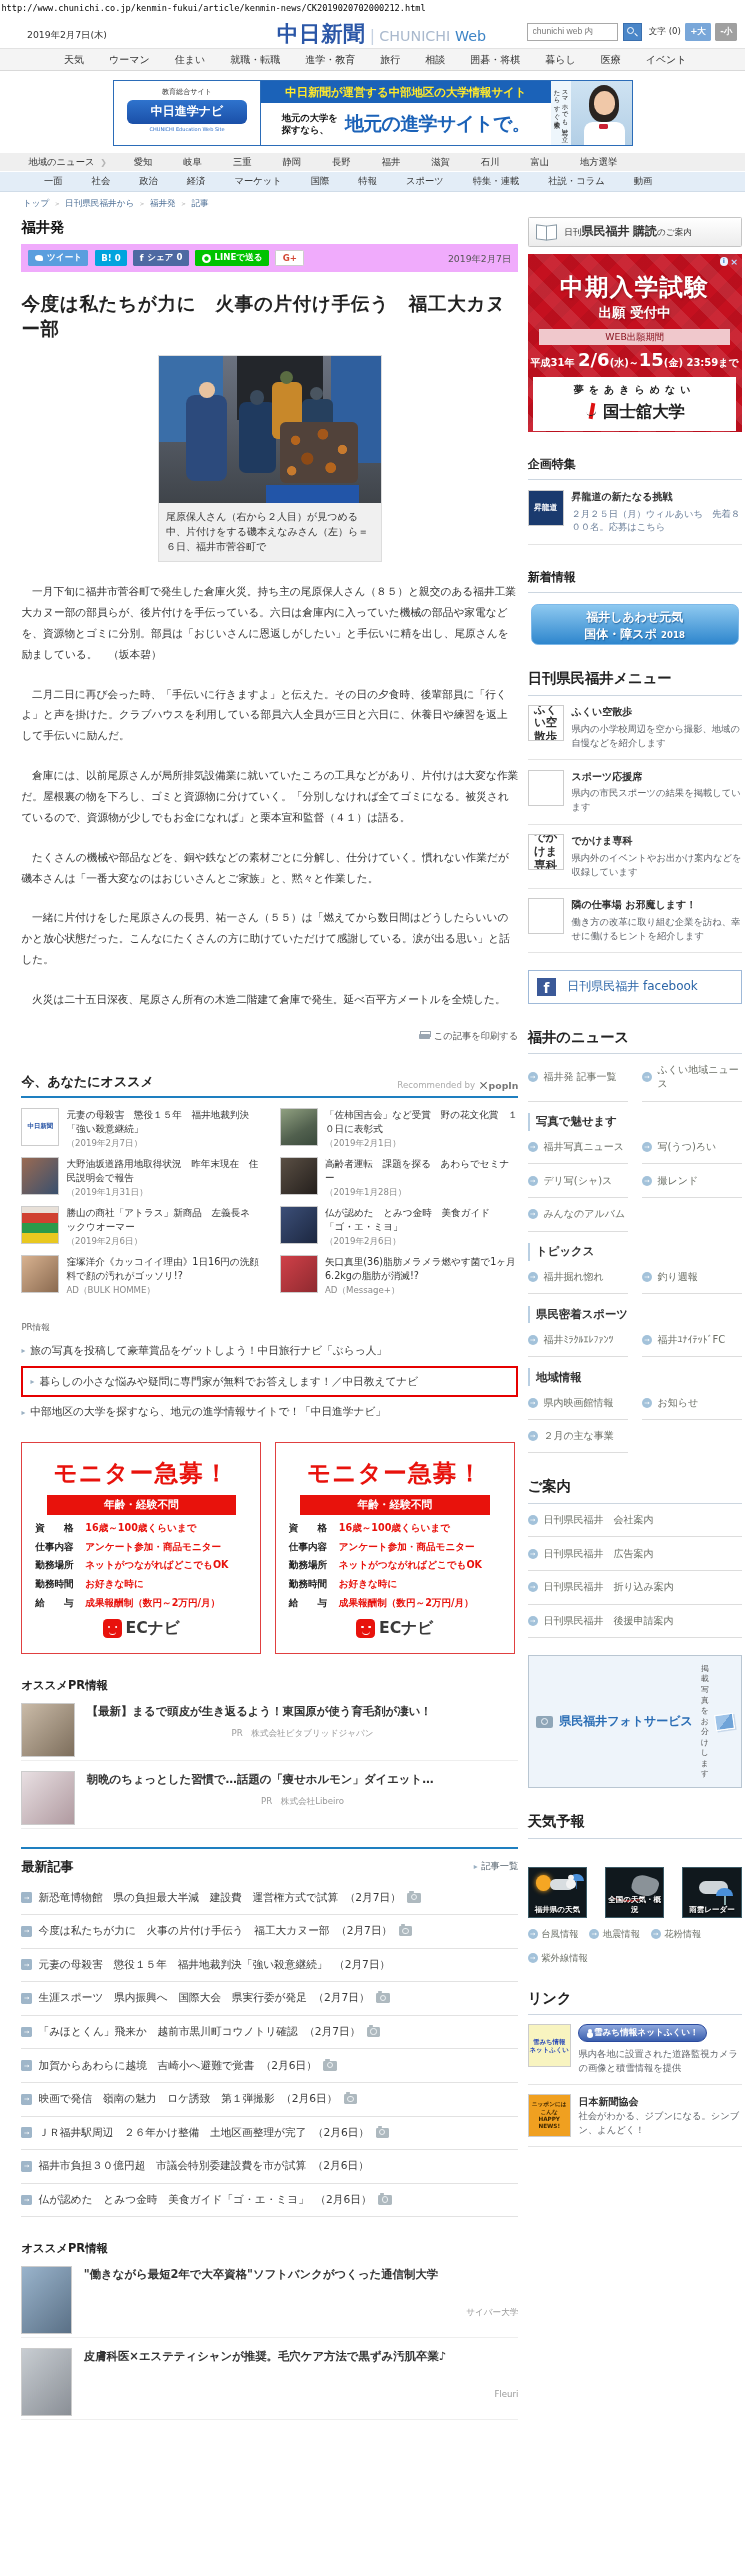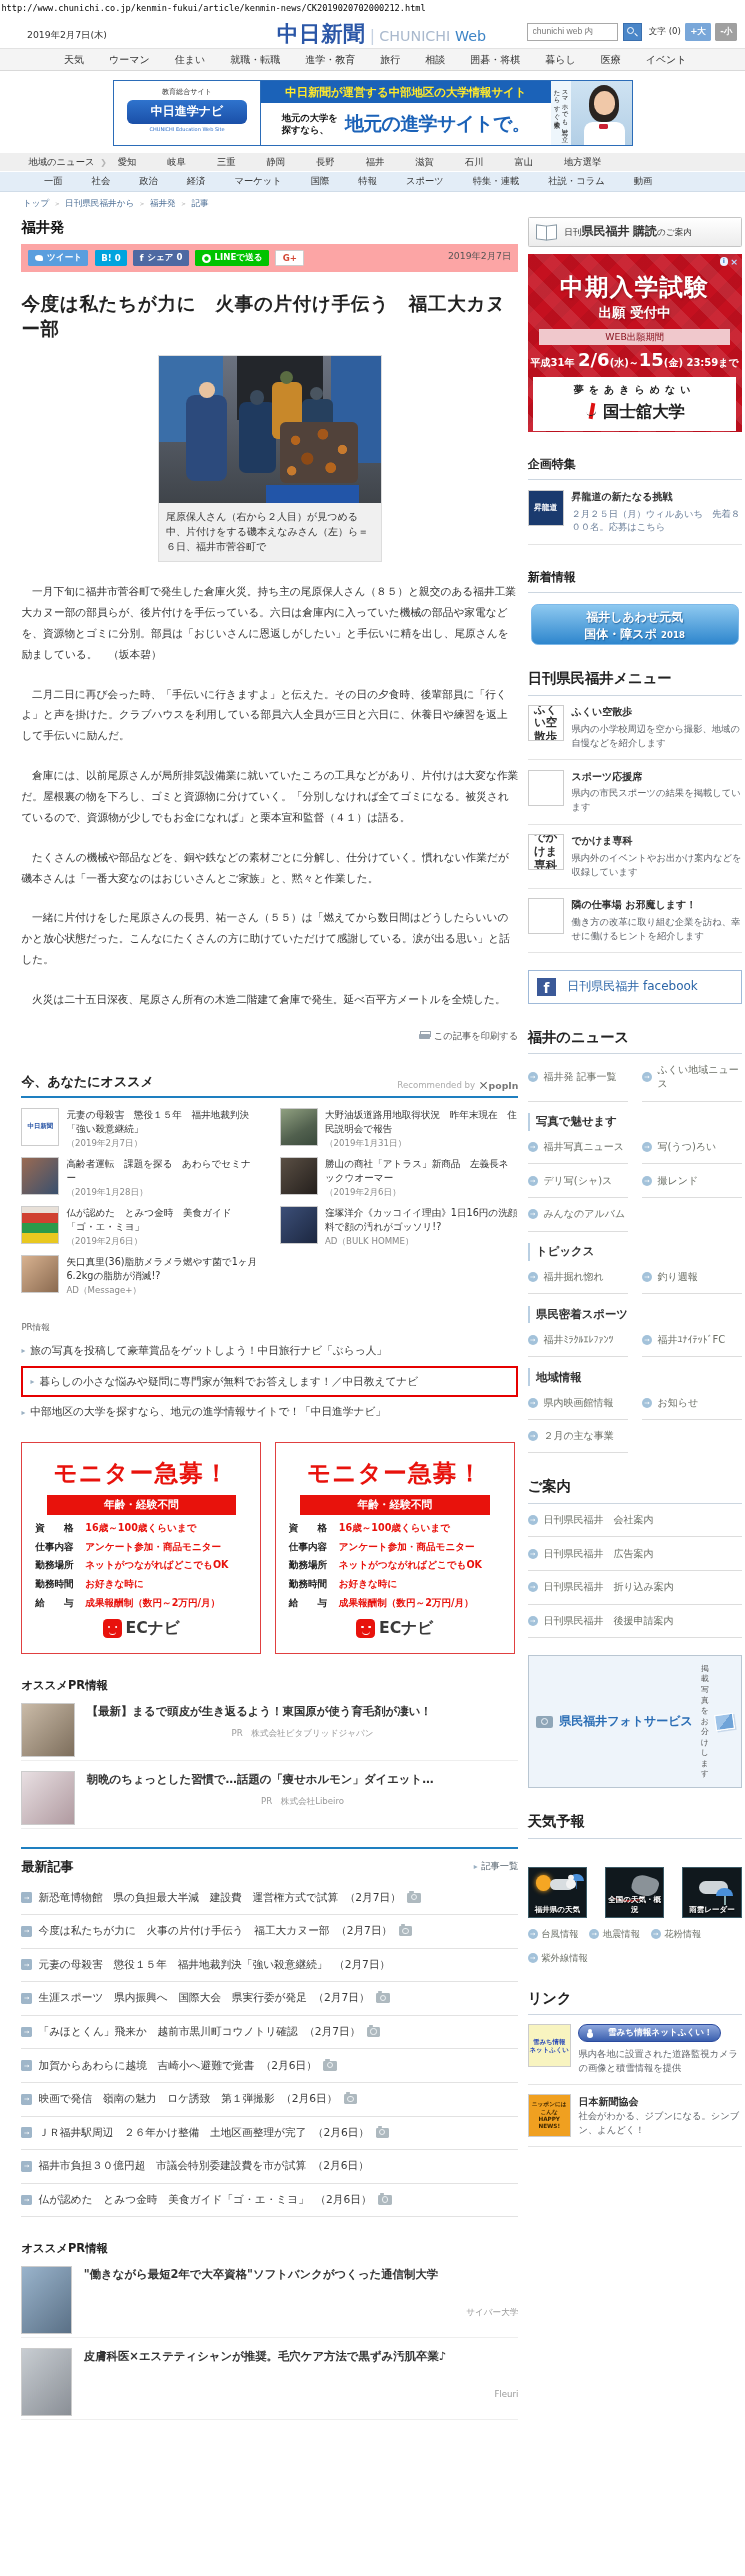--- a/index.html
+++ b/index.html
@@ -42,40 +42,40 @@
   .ab-small { font-size:9.3px; font-weight:bold; color:#111; line-height:1.35; }
   .ab-big { font-size:19px; font-weight:bold; color:#1b62b8; letter-spacing:-0.7px; }
   .ab-vert { writing-mode:vertical-rl; font-size:6.4px; color:#222; background:#eef6fc; padding:4.3px 2.1px; line-height:1.25; }
   .ab-woman { position:relative; width:61px; background:linear-gradient(#cfe3f2,#b3cfe6); overflow:hidden; }
   .bw-hair { position:absolute; right:13px; top:4.3px; width:30px; height:37px; border-radius:50% 50% 42% 42%; background:#2a2420; }
   .bw-head { position:absolute; right:17px; top:10px; width:21.4px; height:24px; border-radius:50% 50% 46% 46%; background:#f0c8a8; }
   .bw-body { position:absolute; right:7.1px; bottom:0; width:41px; height:23px; border-radius:8.6px 8.6px 0 0; background:#fff; }
   .bw-bow { position:absolute; right:24px; bottom:15.7px; width:8.6px; height:5.7px; background:#c23; border-radius:1.4px; }
 
   
-  .region-bar { background:#efefef; display:flex; align-items:center; gap:11px; padding-left:28.5px; height:19px; font-size:9.3px; color:#333; border-bottom:0.7px solid #fff; }
+  .region-bar { background:#efefef; display:flex; align-items:center; gap:27px; padding-left:28.5px; height:19px; font-size:9.3px; color:#333; border-bottom:0.7px solid #fff; }
   .rb-label { display:flex; align-items:center; gap:5.7px; }
   .rb-chev { color:#b5b5b5; font-size:7.8px; }
   .region-bar ul { display:flex; gap:31px; }
   .category-bar { background:#e3edf7; display:flex; align-items:center; height:20px; border-bottom:0.7px solid #d0dce8; }
   .category-bar ul { display:flex; gap:29px; padding-left:44px; font-size:9.3px; color:#333; }
 
   
   .breadcrumb { padding:5.7px 0 1.4px 23px; font-size:8.6px; color:#4d6f96; }
   .breadcrumb ul { display:flex; }
   .breadcrumb li + li::before { content:"＞"; color:#999; margin:0 4.3px; font-size:7.1px; }
 
   
   .main-wrap { display:flex; align-items:flex-start; padding:1.4px 4.3px 0 21.4px; }
   .main-col { width:497px; }
   .sidebar { width:214px; margin-left:9.3px; }
 
   
   .section-title { font-size:14.3px; font-weight:bold; color:#111; margin:5.7px 0 7.1px; }
-  .social-bar { background:#fca5a5; padding:5.7px 7.1px; display:flex; align-items:flex-start; }
+  .social-bar { background:#f0abfc; padding:5.7px 7.1px; display:flex; align-items:flex-end; }
   .sbtn { display:inline-flex; align-items:center; gap:3.6px; height:16.4px; padding:0 6.4px; border-radius:1.4px; color:#fff; font-size:8.6px; font-weight:bold; margin-right:6.4px; }
   .sbtn.tw { background:#5a9ede; }
   .sbtn.ht { background:#00a4de; }
   .sbtn.fb { background:#4e69a2; }
   .sbtn.ln { background:#00c300; }
   .sbtn.gp { background:#fff; border:0.7px solid #ccc; color:#d34836; height:16.4px; }
   .tw-bird { width:8.6px; height:6.4px; background:#fff; border-radius:60% 70% 20% 70%; display:inline-block; }
   .ln-bub { width:9.3px; height:9.3px; background:#fff; border-radius:50%; display:inline-flex; align-items:center; justify-content:center; color:#00c300; font-size:5.7px; }
   .sb-date { margin-left:auto; color:#555; font-size:9.3px; }
   .article-title { font-size:18.5px; font-weight:bold; color:#222; margin:18.5px 0 4.3px; letter-spacing:0.7px; line-height:1.4; }
@@ -251,21 +251,21 @@
   .w-cloud2 { position:absolute; left:15.7px; top:13px; width:28.5px; height:13px; border-radius:8.6px; background:#cfd5d9; }
   .w-umb2 { position:absolute; left:33px; top:20px; width:17px; height:8.6px; border-radius:17px 17px 0 0; background:#4a90d9; }
   .w-umb2::after { content:""; position:absolute; left:7.8px; top:7.8px; width:1.4px; height:9.3px; background:#8aa; }
   .weather-links { display:flex; gap:10.7px; margin-top:10px; font-size:9.3px; color:#6b6f66; flex-wrap:wrap; }
   .wl { display:flex; align-items:center; gap:3.6px; }
 
   .li-thumb { width:43px; height:43px; flex:none; border:0.7px solid #ccc; display:flex; align-items:center; justify-content:center; text-align:center; overflow:hidden; }
   .li-thumb i { font-style:normal; font-weight:bold; line-height:1.25; }
   .th-yukimichi { background:#f8f4c0; } .th-yukimichi i { color:#2a4ab8; font-size:6.4px; }
   .th-press { background:#f0a020; } .th-press i { color:#402800; font-size:5.7px; }
-  .snow-pill { display:inline-flex; align-items:center; gap:15px; background:linear-gradient(#8fa8dd,#3a5fae); border:0.7px solid #2a4a9e; border-radius:9.3px; color:#fff; font-size:8.6px; font-weight:bold; padding:2.1px 7.1px; }
+  .snow-pill { display:inline-flex; align-items:center; gap:1px; background:linear-gradient(#8fa8dd,#3a5fae); border:0.7px solid #2a4a9e; border-radius:9.3px; color:#fff; font-size:8.6px; font-weight:bold; padding:2.1px 7.1px; }
   .snowman { width:6.4px; height:9.3px; position:relative; flex:none; }
   .snowman::before { content:""; position:absolute; left:1.4px; top:0; width:4.3px; height:4.3px; border-radius:50%; background:#fff; }
   .snowman::after { content:""; position:absolute; left:0; top:3.6px; width:6.4px; height:5.7px; border-radius:50%; background:#fff; }
   .link-item-title { font-size:10px; font-weight:bold; color:#333; margin-bottom:3.6px; }
 </style>
 </head>
 <body>
 
 <div class="urlbar">http://www.chunichi.co.jp/kenmin-fukui/article/kenmin-news/CK2019020702000212.html</div>
 
@@ -443,20 +443,29 @@
           <div class="rec-item">
             <span class="rec-thumb">
               <i>中日新聞</i>
             </span>
             <span class="rec-body">
               <span class="rec-title">元妻の母殺害　懲役１５年　福井地裁判決「強い殺意継続」</span>
               <span class="rec-date">（2019年2月7日）</span>
             </span>
           </div>
 
+          <div class="rec-item">
+            <span class="rec-thumb">
+              <i></i>
+            </span>
+            <span class="rec-body">
+              <span class="rec-title">「佐柿国吉会」など受賞　野の花文化賞　１０日に表彰式</span>
+              <span class="rec-date">（2019年2月1日）</span>
+            </span>
+          </div>
 
           <div class="rec-item">
             <span class="rec-thumb">
               <i></i>
             </span>
             <span class="rec-body">
               <span class="rec-title">大野油坂道路用地取得状況　昨年末現在　住民説明会で報告</span>
               <span class="rec-date">（2019年1月31日）</span>
             </span>
           </div>

